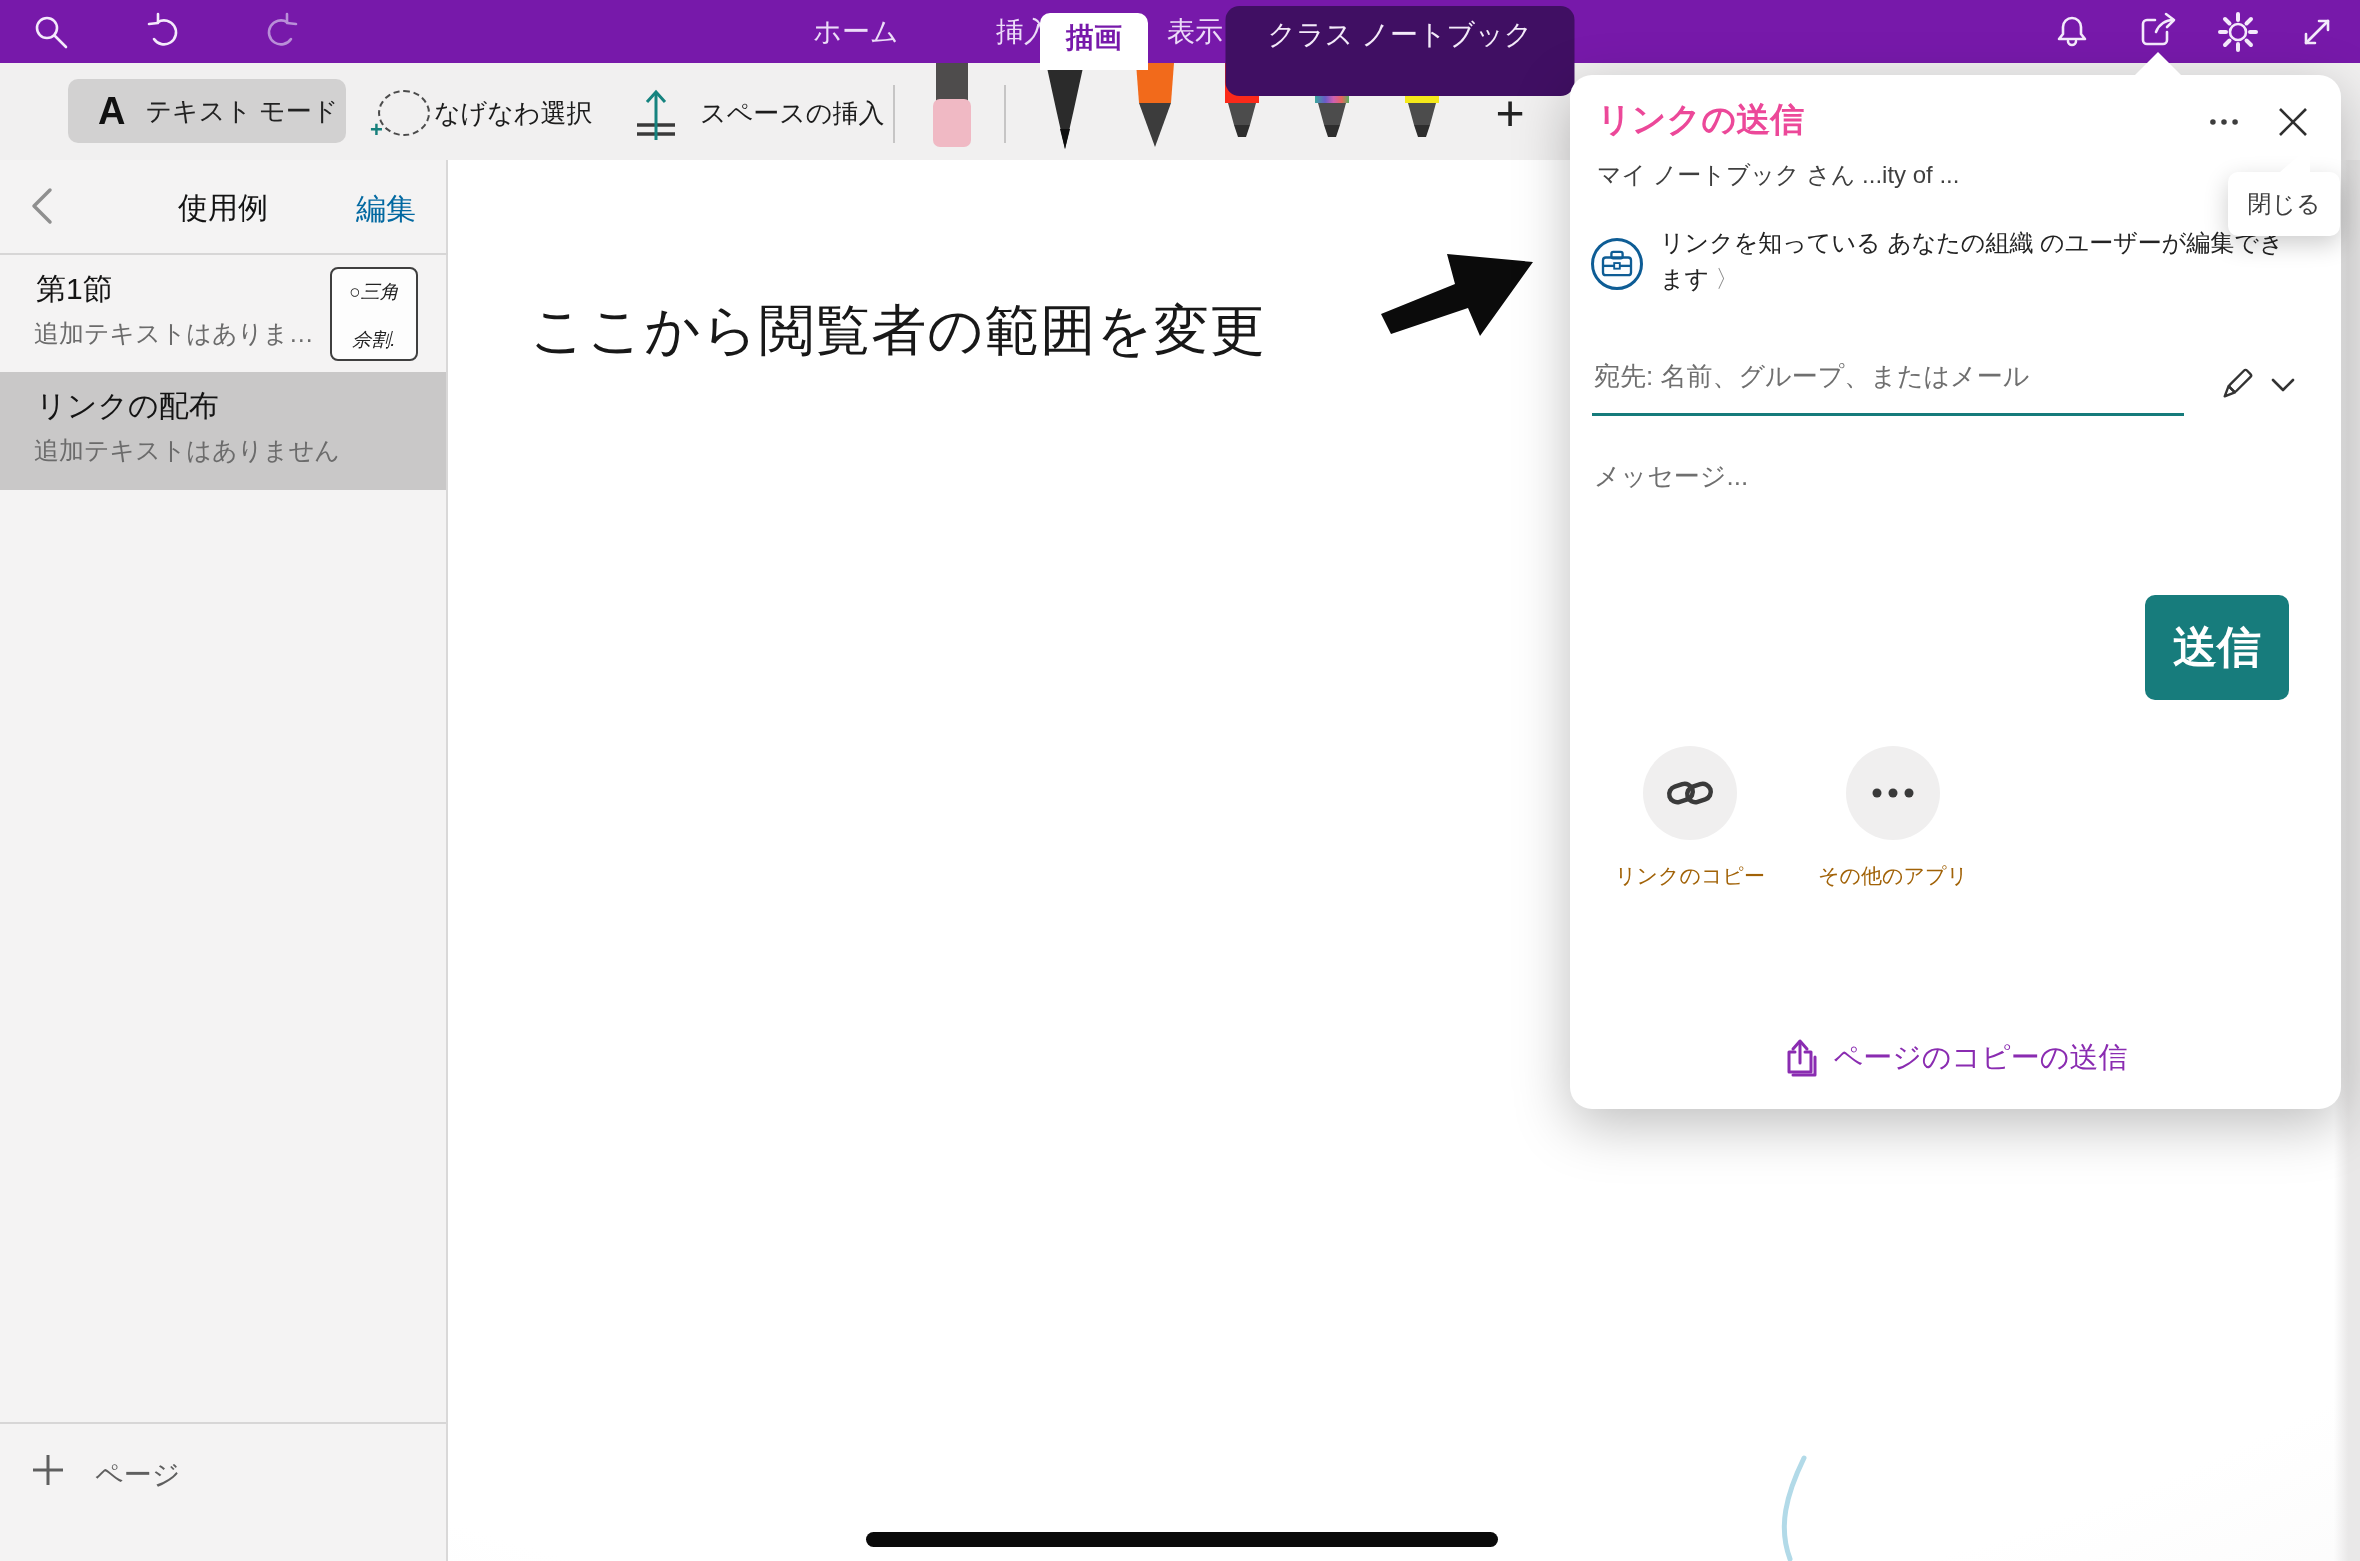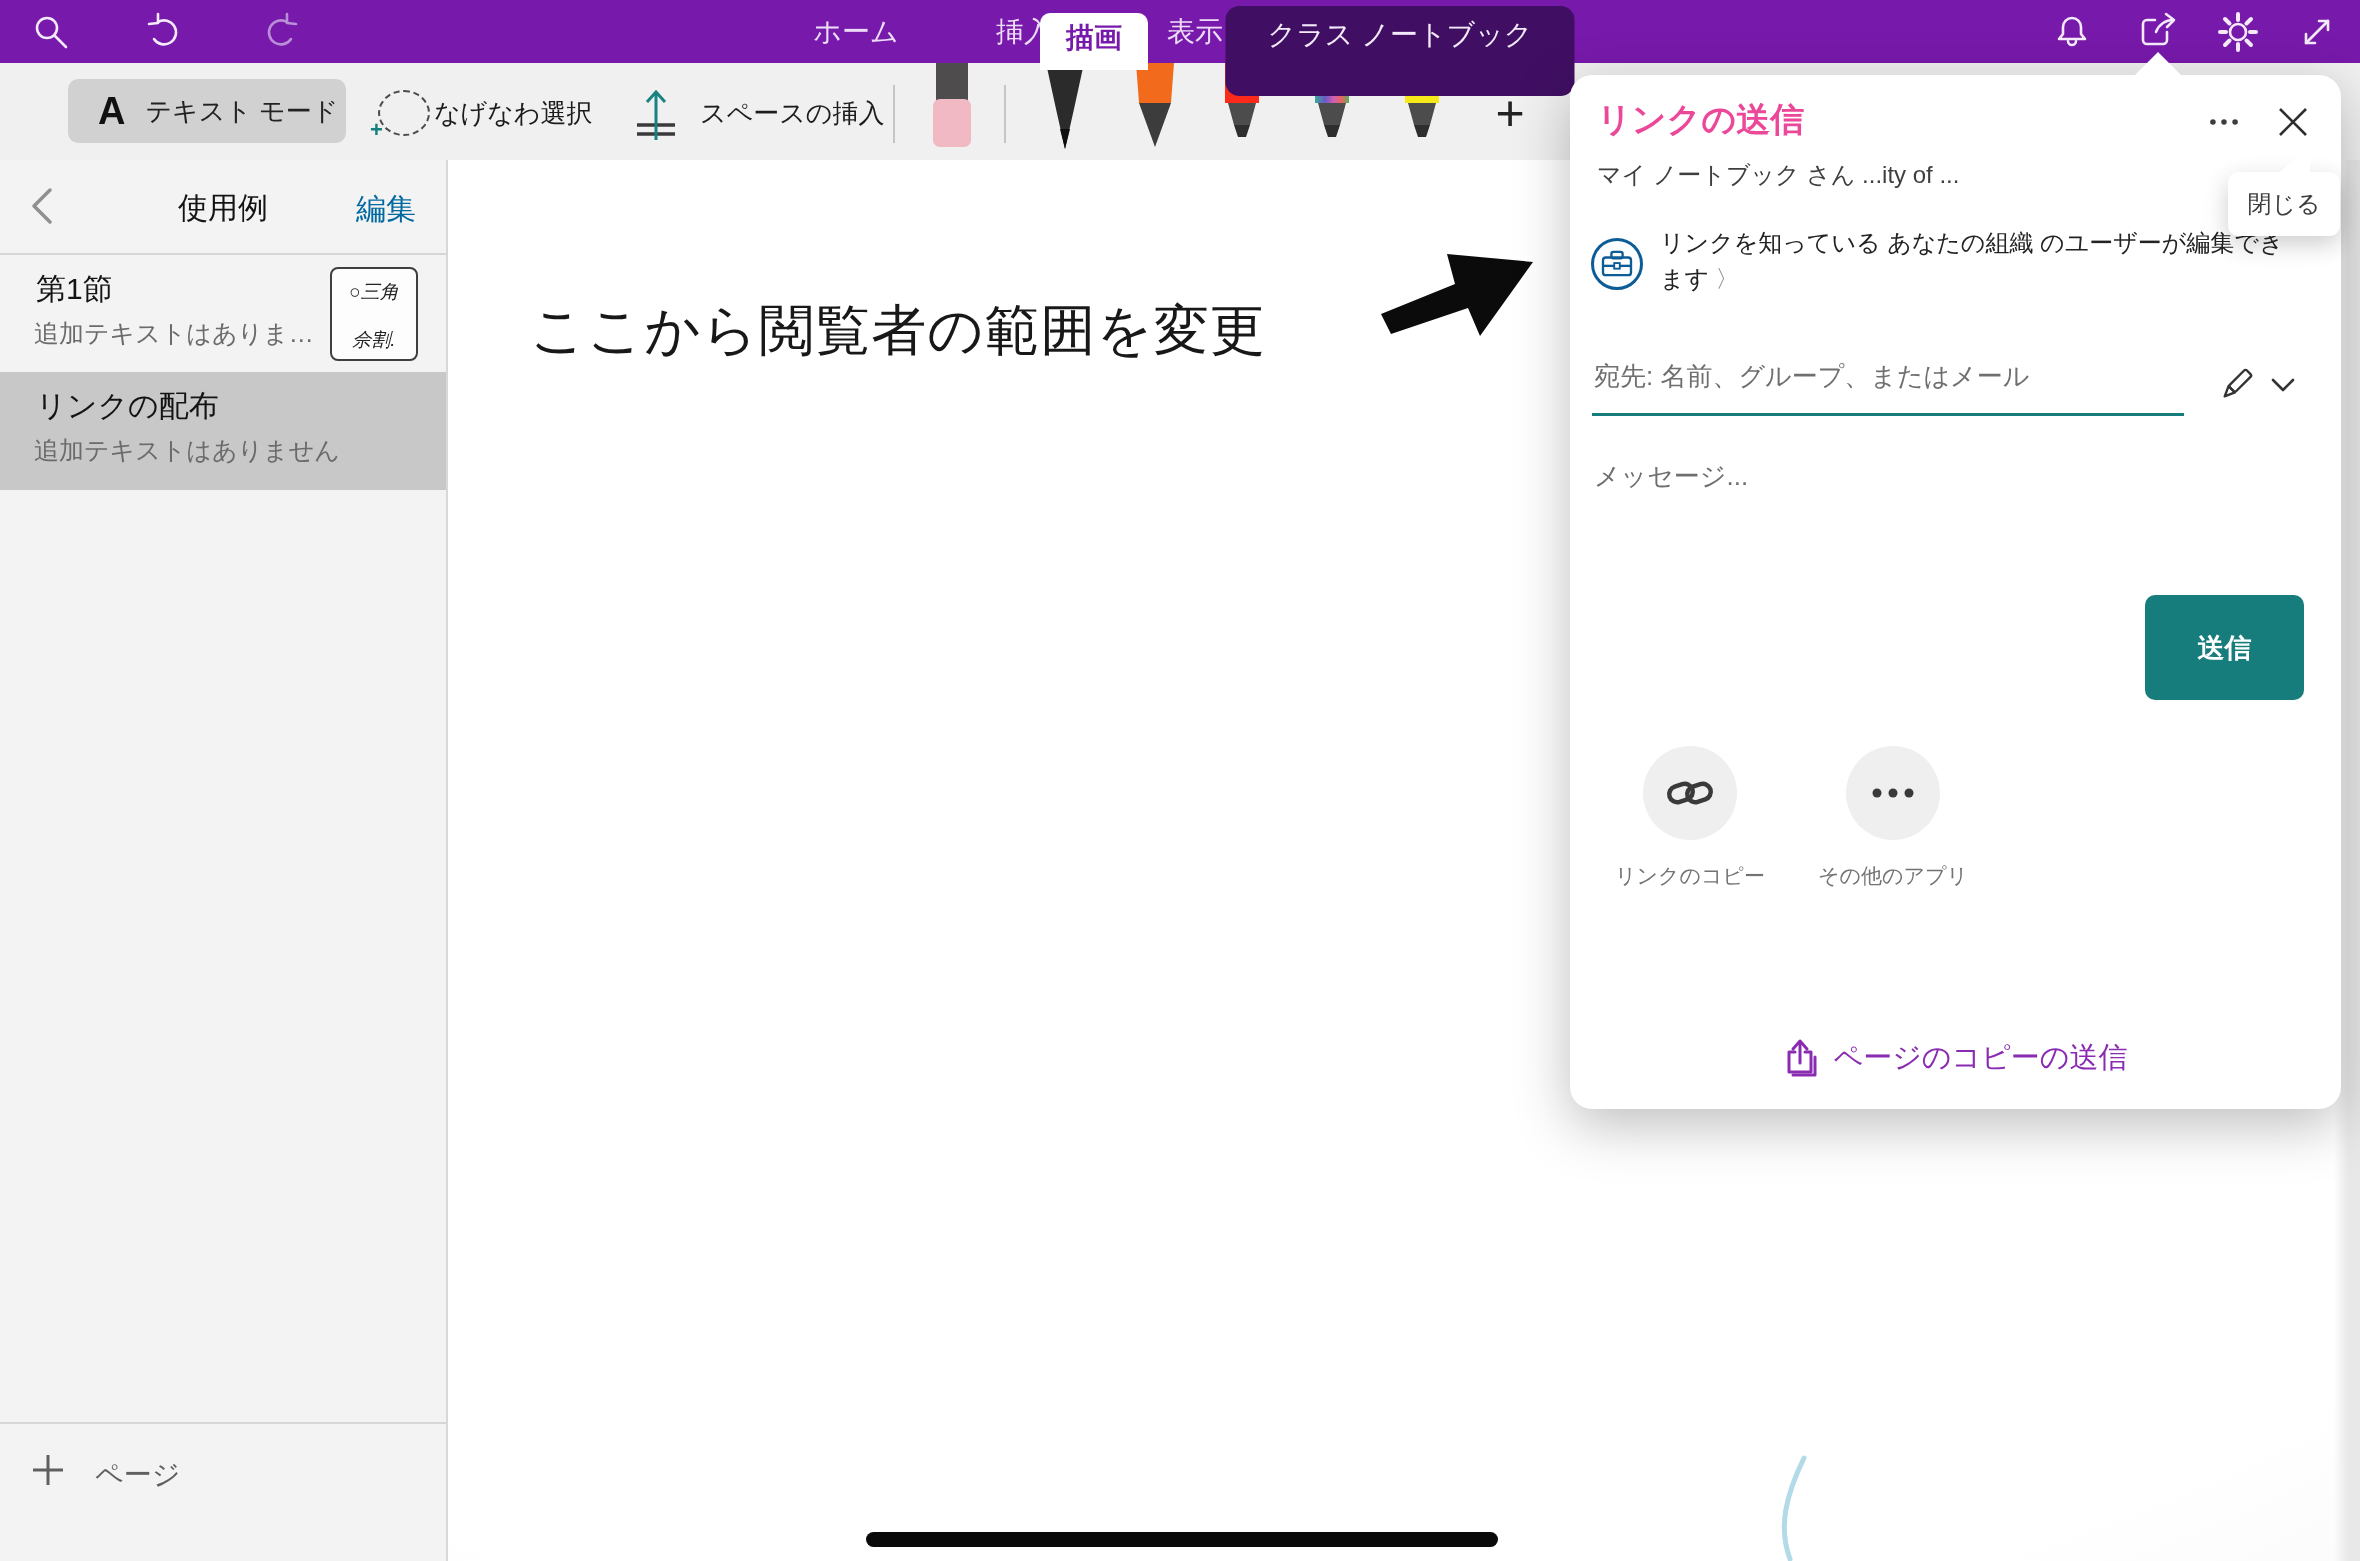--- a/index.html
+++ b/index.html
@@ -70,25 +70,25 @@
                box-sizing:border-box;display:flex;align-items:center;justify-content:center;background:#fcfdff;}
   .perm-text{position:absolute;left:90px;top:150px;width:625px;font-size:24px;line-height:36px;color:#232323;}
   .perm-text .chev{color:#8a8a8a;padding-left:6px;}
   .recipient{position:absolute;left:22px;top:285px;width:590px;font-size:26px;color:#6f6f6f;background:transparent;border:none;outline:none;}
   .recipient::placeholder{color:#6f6f6f;opacity:1;}
   .underline{position:absolute;left:22px;top:338px;width:592px;height:3px;background:#157b7b;}
   .fld-pencil{position:absolute;left:638px;top:287px;width:44px;height:44px;background:none;border:none;cursor:pointer;}
   .fld-chevron{position:absolute;left:689px;top:294px;width:36px;height:30px;background:none;border:none;cursor:pointer;}
   .message{position:absolute;left:22px;top:385px;width:700px;font-size:26px;color:#6f6f6f;background:transparent;border:none;outline:none;}
   .message::placeholder{color:#6f6f6f;opacity:1;}
-  .sendbtn{position:absolute;left:575px;top:520px;width:159px;height:105px;background:#177c7c;color:#fff;
-           border:none;border-radius:10px;font-size:27px;font-weight:bold;cursor:pointer;font-family:inherit;}
+  .sendbtn{position:absolute;left:575px;top:520px;width:144px;height:105px;background:#177c7c;color:#fff;
+           border:none;border-radius:10px;font-size:44px;font-weight:bold;cursor:pointer;font-family:inherit;}
   .circlebtn{position:absolute;top:671px;width:94px;height:94px;border-radius:50%;background:#f0efef;border:none;cursor:pointer;
              display:flex;align-items:center;justify-content:center;}
-  .circlelbl{position:absolute;top:787px;font-size:21px;color:#737373;text-align:right;transform:translateX(-50%);white-space:nowrap;}
+  .circlelbl{position:absolute;top:787px;font-size:21px;color:#a16207;text-align:right;transform:translateX(-50%);white-space:nowrap;}
   .dlg-footer{position:absolute;left:0;top:956px;width:771px;height:54px;display:flex;align-items:center;justify-content:center;gap:12px;
               background:none;border:none;cursor:pointer;}
   .dlg-footer .txt{font-size:29px;color:#8a2cb1;}
 
   
   .tooltip{position:absolute;left:2228px;top:172px;width:112px;height:64px;background:#fff;border-radius:10px;
            box-shadow:0 8px 24px rgba(0,0,0,.2);z-index:45;display:flex;align-items:center;justify-content:center;}
   .tooltip .lbl{font-size:24px;color:#3d3d3d;}
   .tooltip-notch{position:absolute;left:2280px;top:146px;z-index:46;}
 </style>

